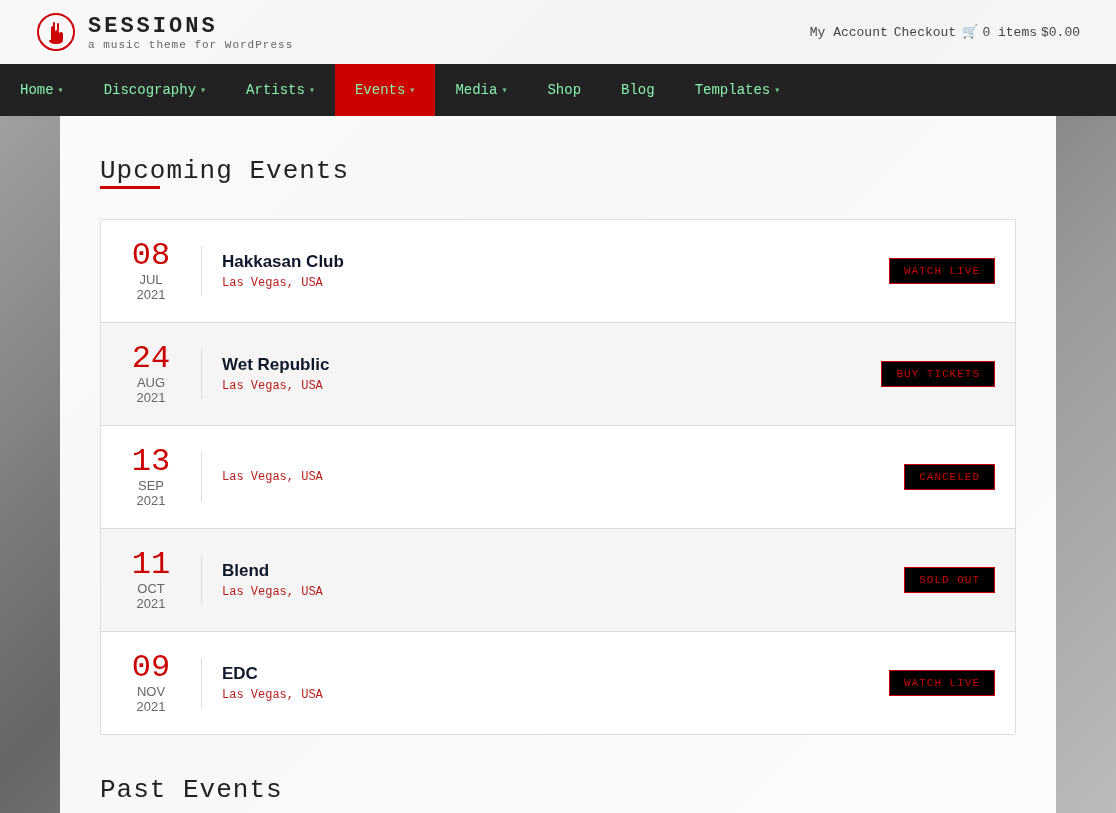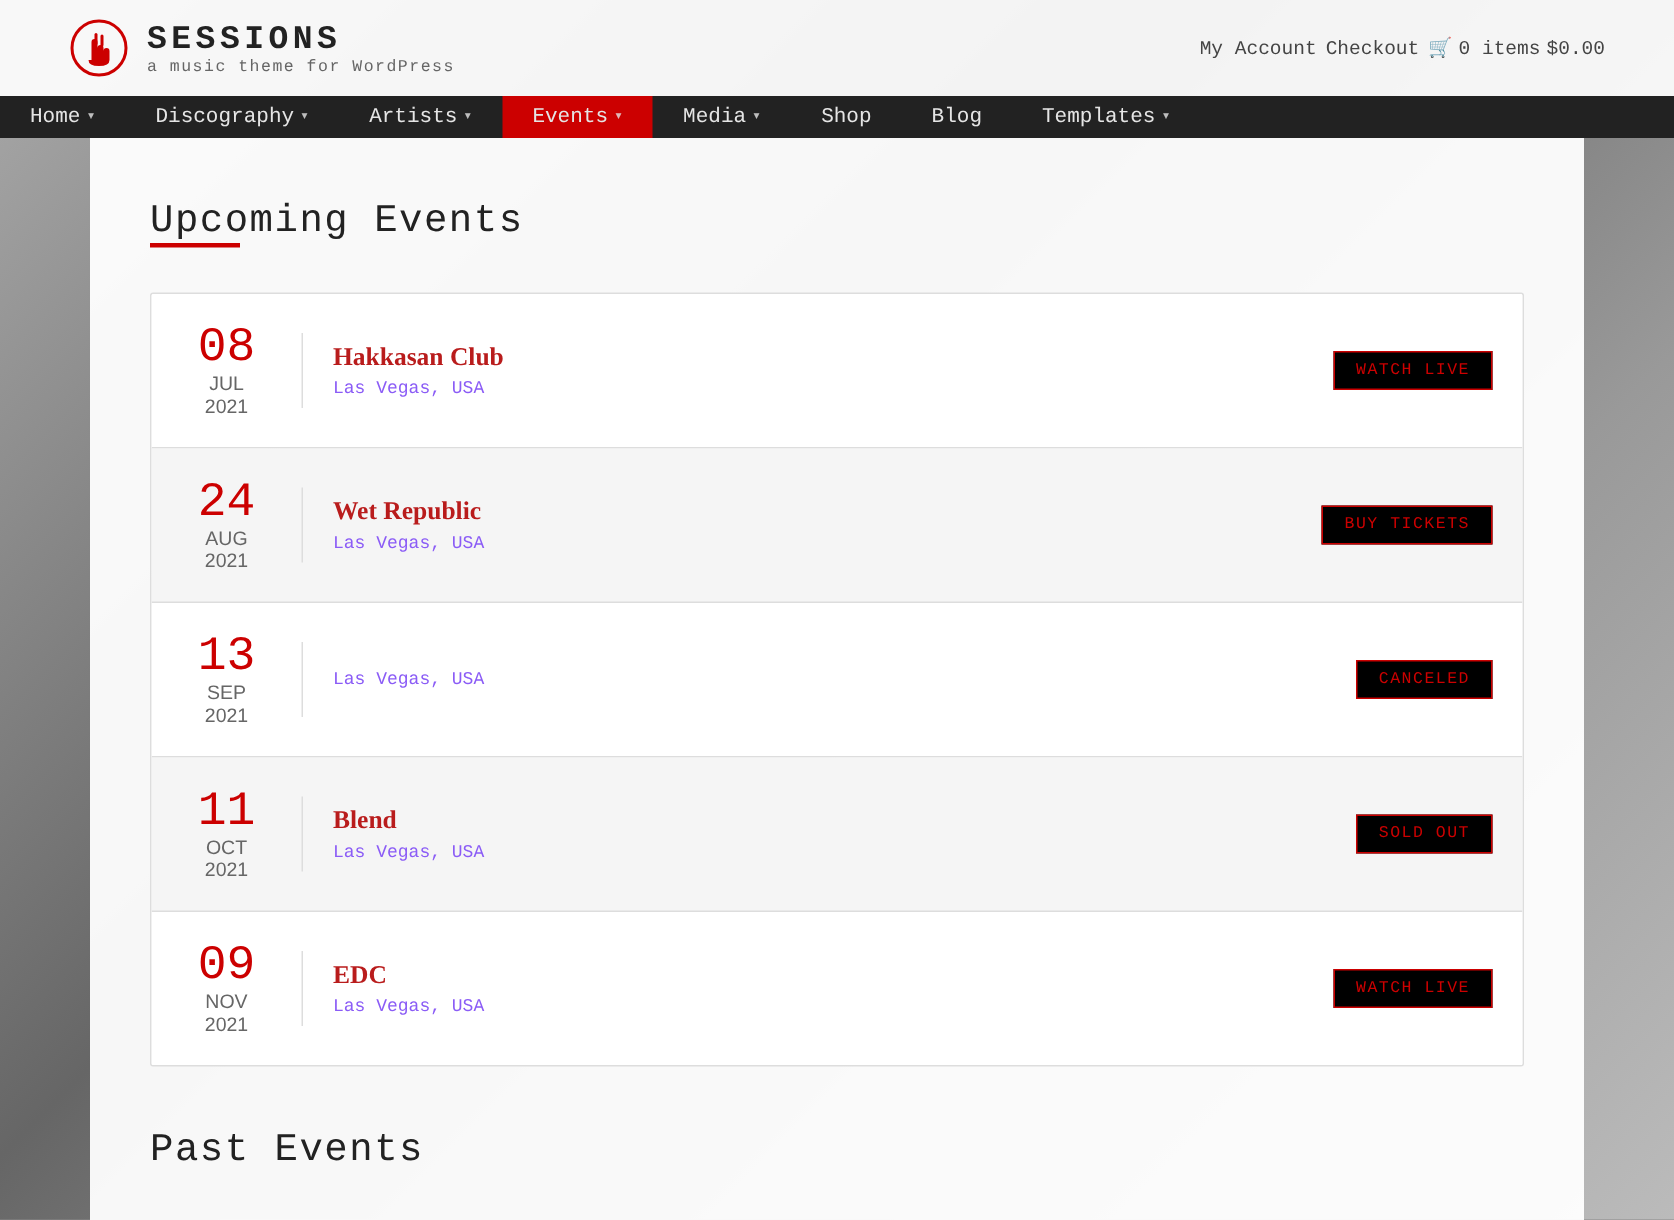--- a/index.html
+++ b/index.html
@@ -19,21 +19,21 @@
     .page-wrapper {
       position: relative;
       z-index: 1;
       max-width: 1116px;
       margin: 0 auto;
       background: transparent;
     }
     
     .site-header {
       background: rgba(255,255,255,0.92);
-      padding: 12px 46px;
+      padding: 12px 36px;
       display: flex;
       align-items: center;
       justify-content: space-between;
     }
     .logo-area {
       display: flex;
       align-items: center;
       gap: 12px;
     }
     .logo-icon {
@@ -71,22 +71,22 @@
       align-items: center;
       gap: 4px;
     }
     
     .main-nav {
       background: #222;
       display: flex;
       align-items: stretch;
     }
     .nav-item {
-      padding: 6px 20px;
-      color: #e5e5e5;
+      padding: 18px 20px;
+      color: #86efac;
       font-size: 14px;
       font-family: 'Courier New', Courier, monospace;
       cursor: pointer;
       display: flex;
       align-items: center;
       gap: 4px;
       text-decoration: none;
       white-space: nowrap;
     }
     .nav-item.active { background: #cc0000; }
@@ -155,27 +155,27 @@
       height: 50px;
       background: #ddd;
       margin-right: 20px;
     }
     .event-info {
       flex: 1;
     }
     .event-name {
       font-size: 17px;
       font-weight: bold;
-      color: #b91c1c;
-      font-family: Liberation Serif, serif;
+      color: #0f172a;
+      font-family: Liberation Sans, sans-serif;
       margin-bottom: 4px;
     }
     .event-location {
       font-size: 12px;
-      color: #8b5cf6;
+      color: #b91c1c;
       font-family: 'Courier New', Courier, monospace;
     }
     .event-action {
       margin-left: auto;
     }
     .event-btn {
       padding: 6px 14px;
       font-size: 11px;
       font-family: 'Courier New', Courier, monospace;
       letter-spacing: 1px;

